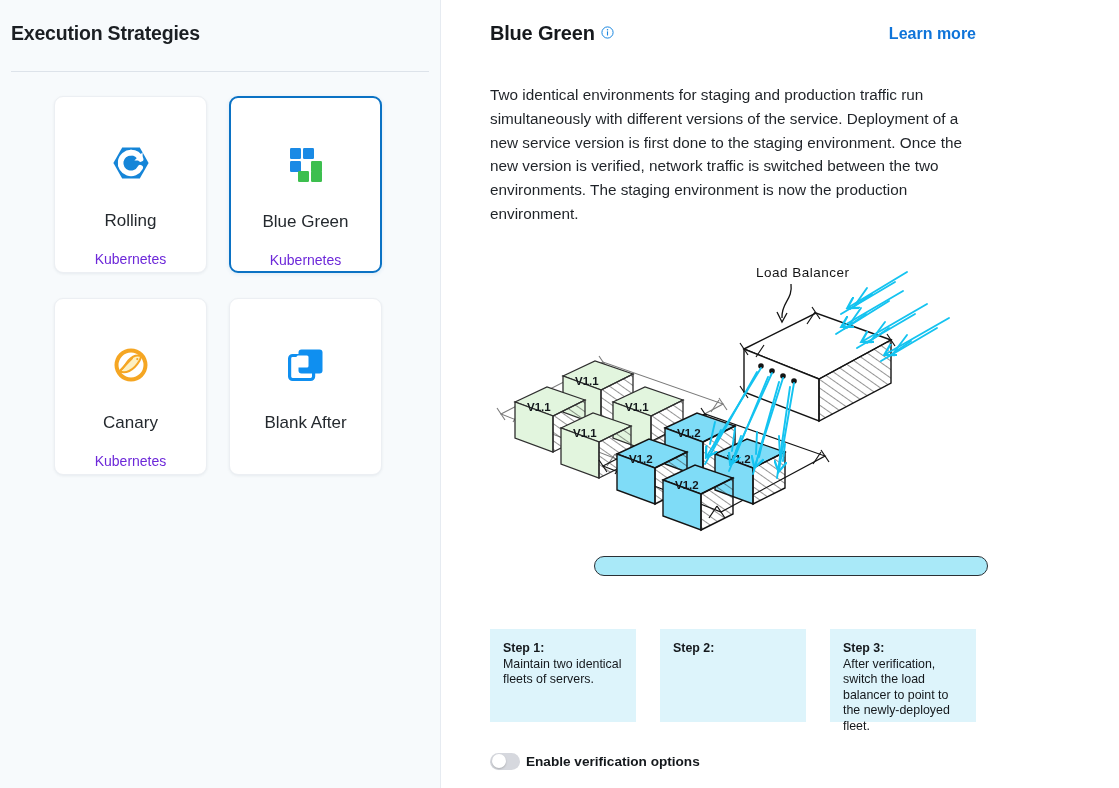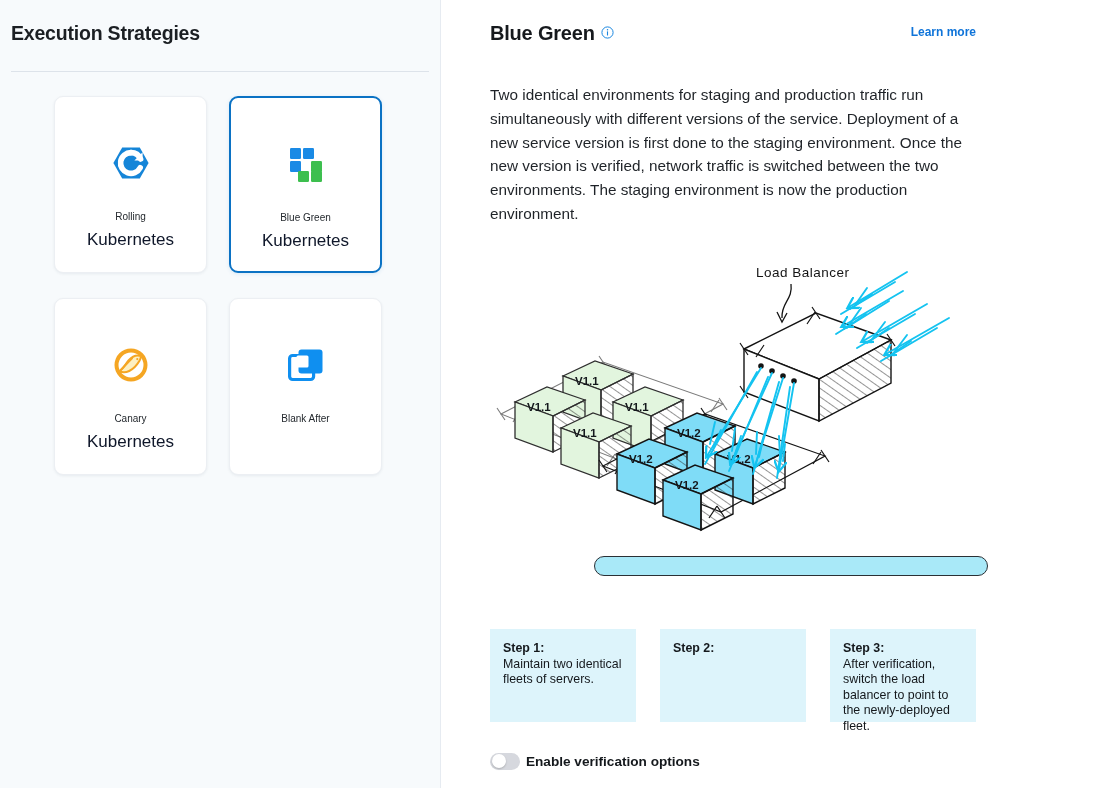--- a/index.html
+++ b/index.html
@@ -67,29 +67,29 @@
   .card-icon {
     margin-top: 46px;
     width: 40px;
     height: 40px;
     display: flex;
     align-items: center;
     justify-content: center;
   }
   .card-label {
     margin-top: 28px;
-    font-size: 10px;
+    font-size: 17px;
     color: #24292e;
     text-align: center;
     line-height: 1.2;
   }
   .card-sub {
-    margin-top: 7px;
-    font-size: 17px;
-    color: #0f172a;
+    margin-top: 20px;
+    font-size: 14px;
+    color: #6d28d9;
     text-align: center;
   }
 
   
   .detail {
     flex: 1 1 auto;
     height: 788px;
     background: #ffffff;
     padding: 22px 38px 0 49px;
     position: relative;
@@ -106,21 +106,21 @@
     gap: 6px;
   }
   .detail-title {
     font-size: 20px;
     font-weight: bold;
     color: #16191d;
     letter-spacing: -0.2px;
   }
   .info-icon { display: block; }
   .learn-more {
-    font-size: 12px;
+    font-size: 16px;
     font-weight: bold;
     color: #0f74d9;
     text-decoration: none;
     cursor: pointer;
     padding-top: 3px;
     white-space: nowrap;
   }
   .detail-desc {
     margin-top: 38px;
     font-size: 15.3px;

